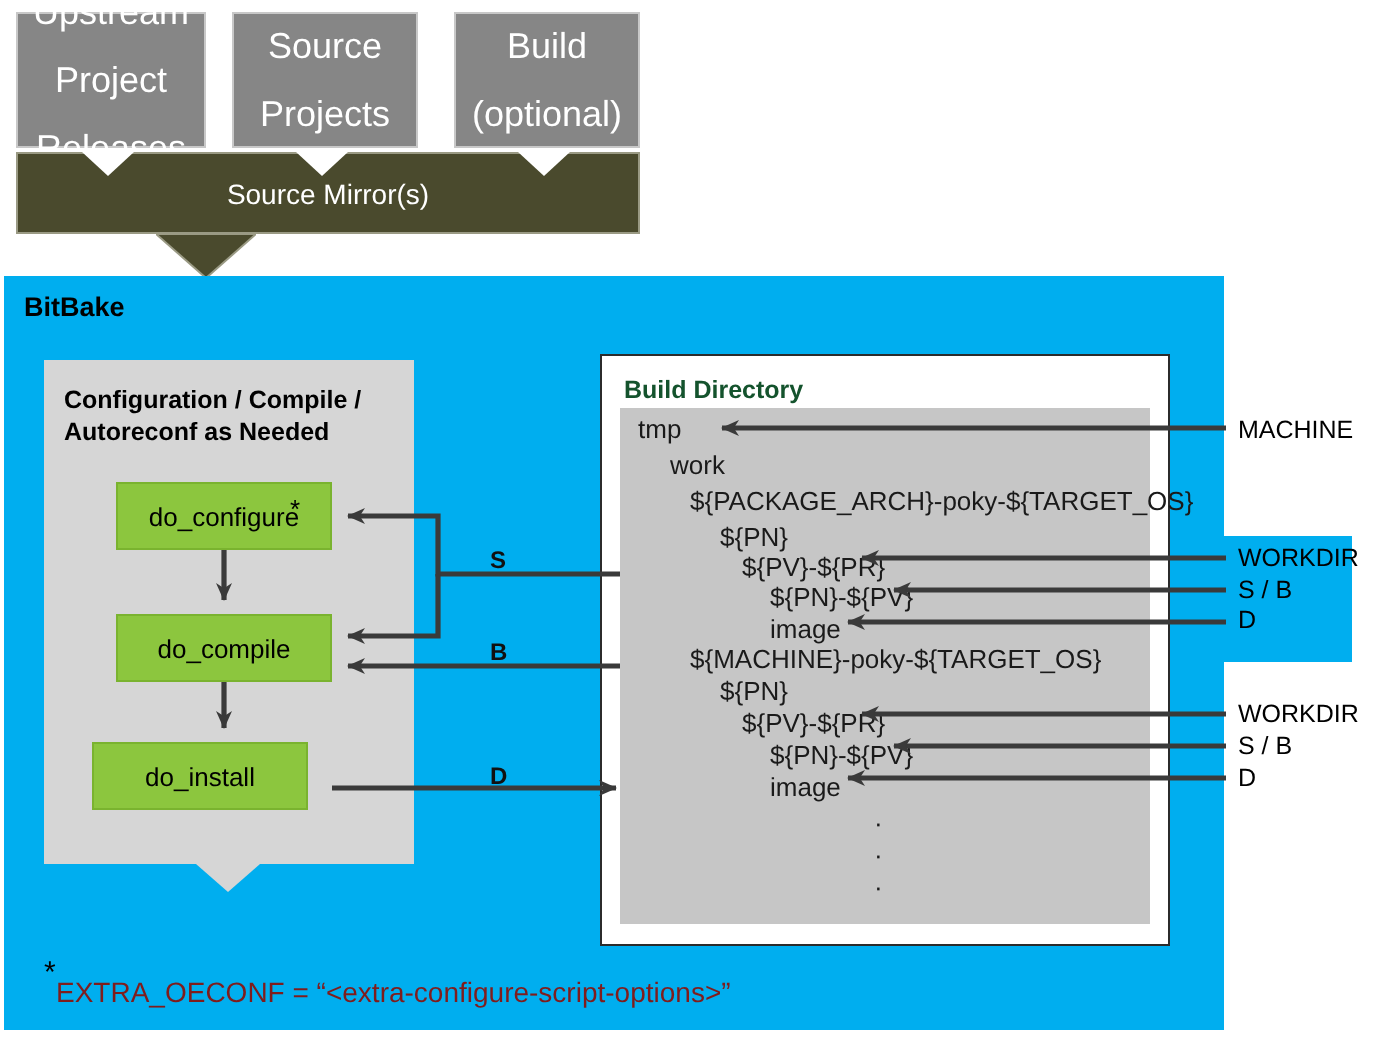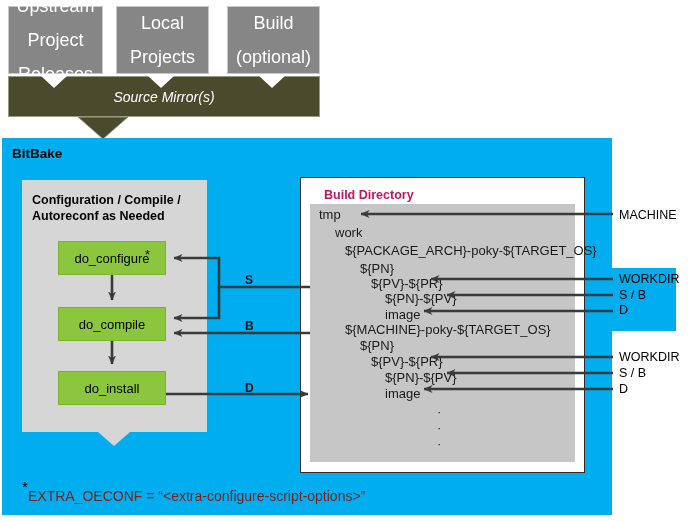--- a/index.html
+++ b/index.html
@@ -12,21 +12,21 @@
   .srcbox{
     position:absolute;background:#868686;border:1px solid #c8c8c8;
     color:#ffffff;font-size:18px;line-height:17px;text-align:center;
     display:flex;align-items:center;justify-content:center;
     box-sizing:border-box;
   }
   .srcbox span{display:block;width:100%;}
 
   .mirror{
     position:absolute;background:#4a4a2d;border:1px solid #9a9a84;
-    color:#ffffff;font-size:14px;box-sizing:border-box;font-style:italic;
+    color:#ffffff;font-size:14px;box-sizing:border-box;
   }
   .mirror .lbl{
     position:absolute;left:0;right:0;top:12px;text-align:center;
   }
 
   
   .notch{
     position:absolute;width:0;height:0;border-style:solid;
     border-color:#ffffff transparent transparent transparent;
   }
@@ -63,21 +63,21 @@
   .task .star{
     position:absolute;font-size:13px;line-height:13px;
   }
 
   
   .builddir{
     position:absolute;background:#ffffff;border:1px solid #2b2b2b;
     box-sizing:border-box;
   }
   .bd-title{
-    position:absolute;font-weight:bold;font-size:12.5px;color:#be185d;margin-left:12px;
+    position:absolute;font-weight:bold;font-size:12.5px;color:#14532d;
   }
   .bd-inner{position:absolute;background:#c6c6c6;}
   .bd-line{
     position:absolute;font-size:13px;color:#1a1a1a;white-space:nowrap;
   }
   .bd-dot{
     position:absolute;font-size:13px;color:#1a1a1a;
   }
 
   
@@ -105,21 +105,21 @@
 <div class="srcbox" style="left:8px;top:6px;width:95px;height:68px;">
   <span>
     <span>Upstream</span><br>
     <span>Project</span><br>
     <span>Releases</span>
   </span>
 </div>
 
 <div class="srcbox" style="left:116px;top:6px;width:93px;height:68px;">
   <span>
-    <span>Local</span><br>
+    <span>Source</span><br>
     <span>Projects</span>
   </span>
 </div>
 
 <div class="srcbox" style="left:227px;top:6px;width:93px;height:68px;">
   <span>
     <span>Build</span><br>
     <span>(optional)</span>
   </span>
 </div>
@@ -163,21 +163,21 @@
 
 <div class="task" style="left:58px;top:241px;width:108px;height:34px;">
   <span>do_configure</span>
   <span class="star" style="left:86px;top:6px;">*</span>
 </div>
 
 <div class="task" style="left:58px;top:307px;width:108px;height:34px;">
   <span>do_compile</span>
 </div>
 
-<div class="task" style="left:58px;top:371px;width:108px;height:34px;">
+<div class="task" style="left:46px;top:371px;width:108px;height:34px;">
   <span>do_install</span>
 </div>
 
 <div class="builddir" style="left:300px;top:177px;width:285px;height:296px;"></div>
 <div class="bd-title" style="left:312px;top:188px;">Build Directory</div>
 <div class="bd-inner" style="left:310px;top:204px;width:265px;height:258px;"></div>
 
 <div class="bd-line" style="left:319px;top:207px;">tmp</div>
 <div class="bd-line" style="left:335px;top:225px;">work</div>
 <div class="bd-line" style="left:345px;top:243px;">${PACKAGE_ARCH}-poky-${TARGET_OS}</div>

